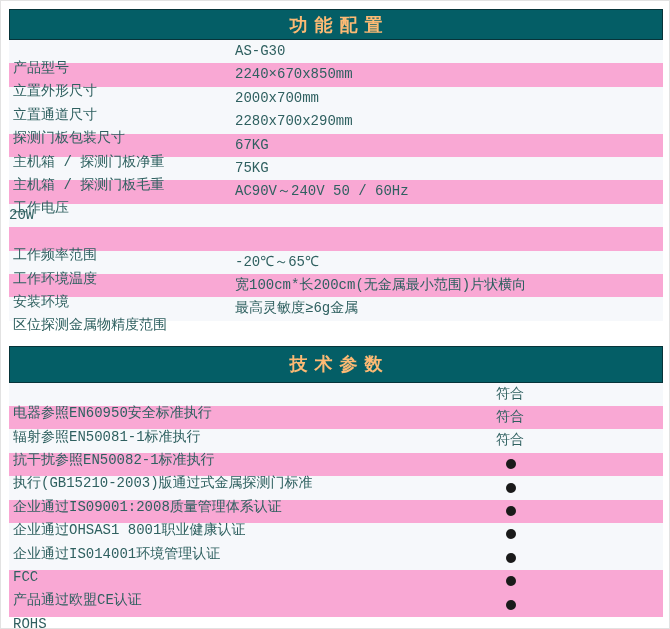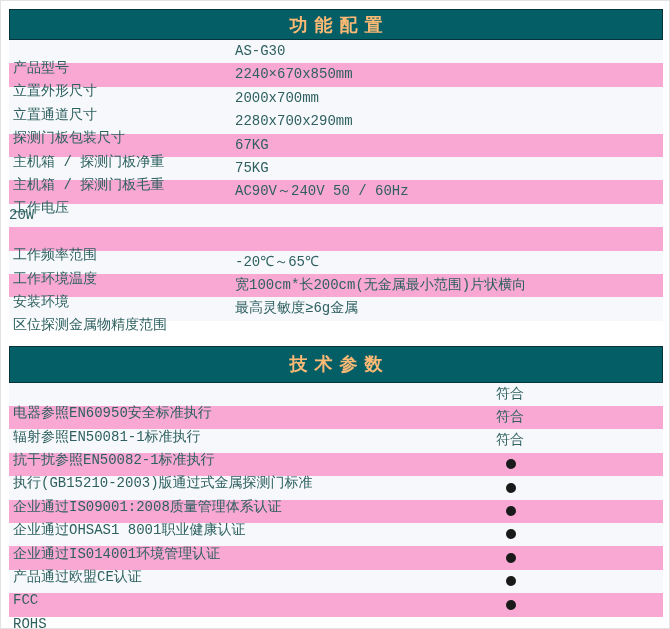--- a/index.html
+++ b/index.html
@@ -144,26 +144,26 @@
           <div class="cell value"><span class="dot"></span></div>
         </div>
         <div class="spec-row shaded">
           <div class="cell label">企业通过OHSAS1 8001职业健康认证</div>
           <div class="cell value"><span class="dot"></span></div>
         </div>
         <div class="spec-row">
           <div class="cell label">企业通过IS014001环境管理认证</div>
           <div class="cell value"><span class="dot"></span></div>
         </div>
+        <div class="spec-row">
+          <div class="cell label">FCC</div>
+          <div class="cell value"><span class="dot"></span></div>
+        </div>
         <div class="spec-row shaded">
           <div class="cell label">产品通过欧盟CE认证</div>
-          <div class="cell value"><span class="dot"></span></div>
-        </div>
-        <div class="spec-row">
-          <div class="cell label">FCC</div>
           <div class="cell value"><span class="dot"></span></div>
         </div>
         <div class="spec-row shaded">
           <div class="cell label">ROHS</div>
           <div class="cell value"><span class="dot"></span></div>
         </div>
       </div>
   </div>
 
 </div>

